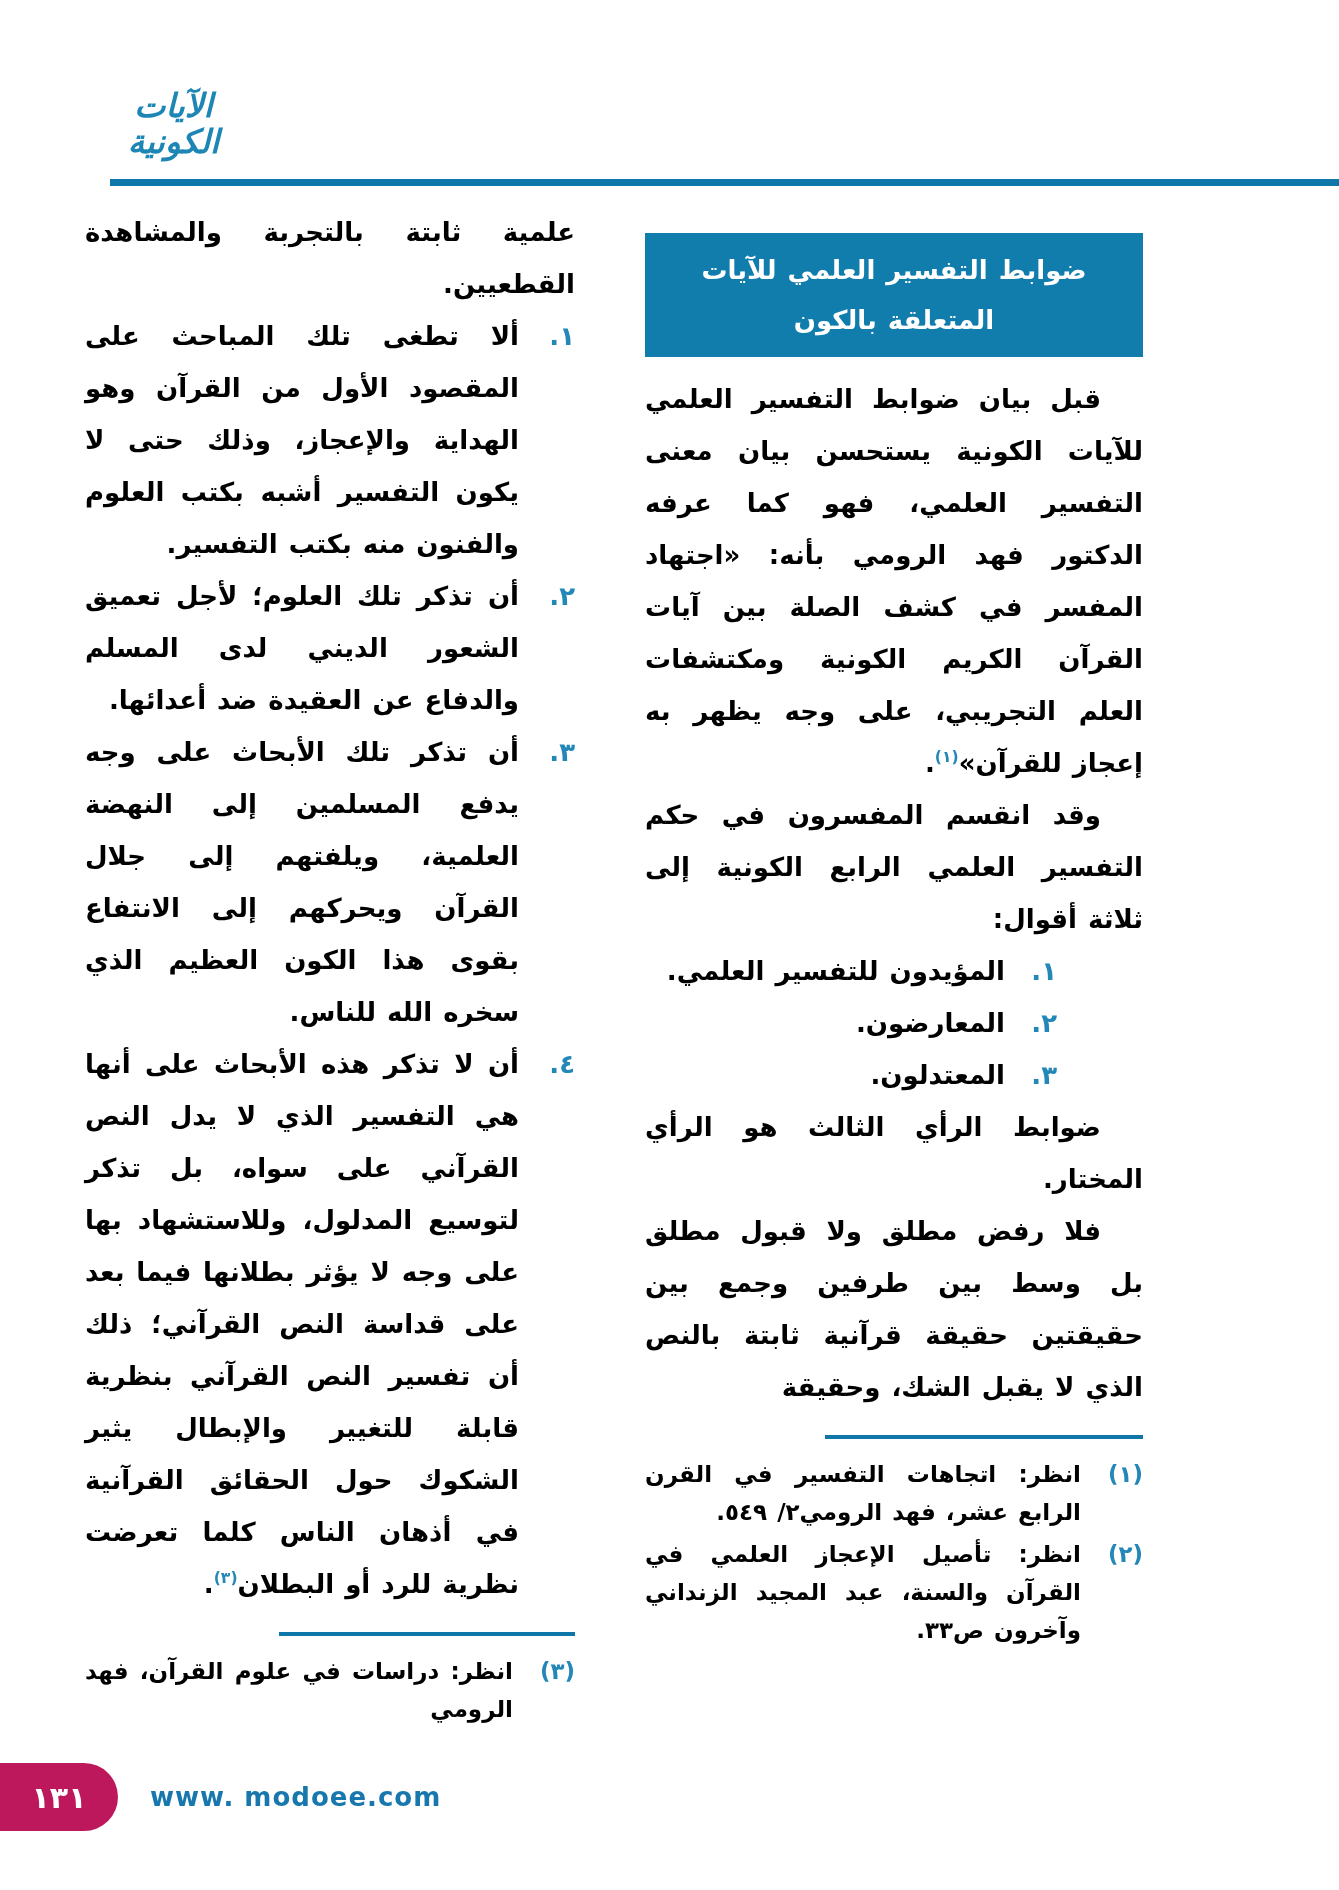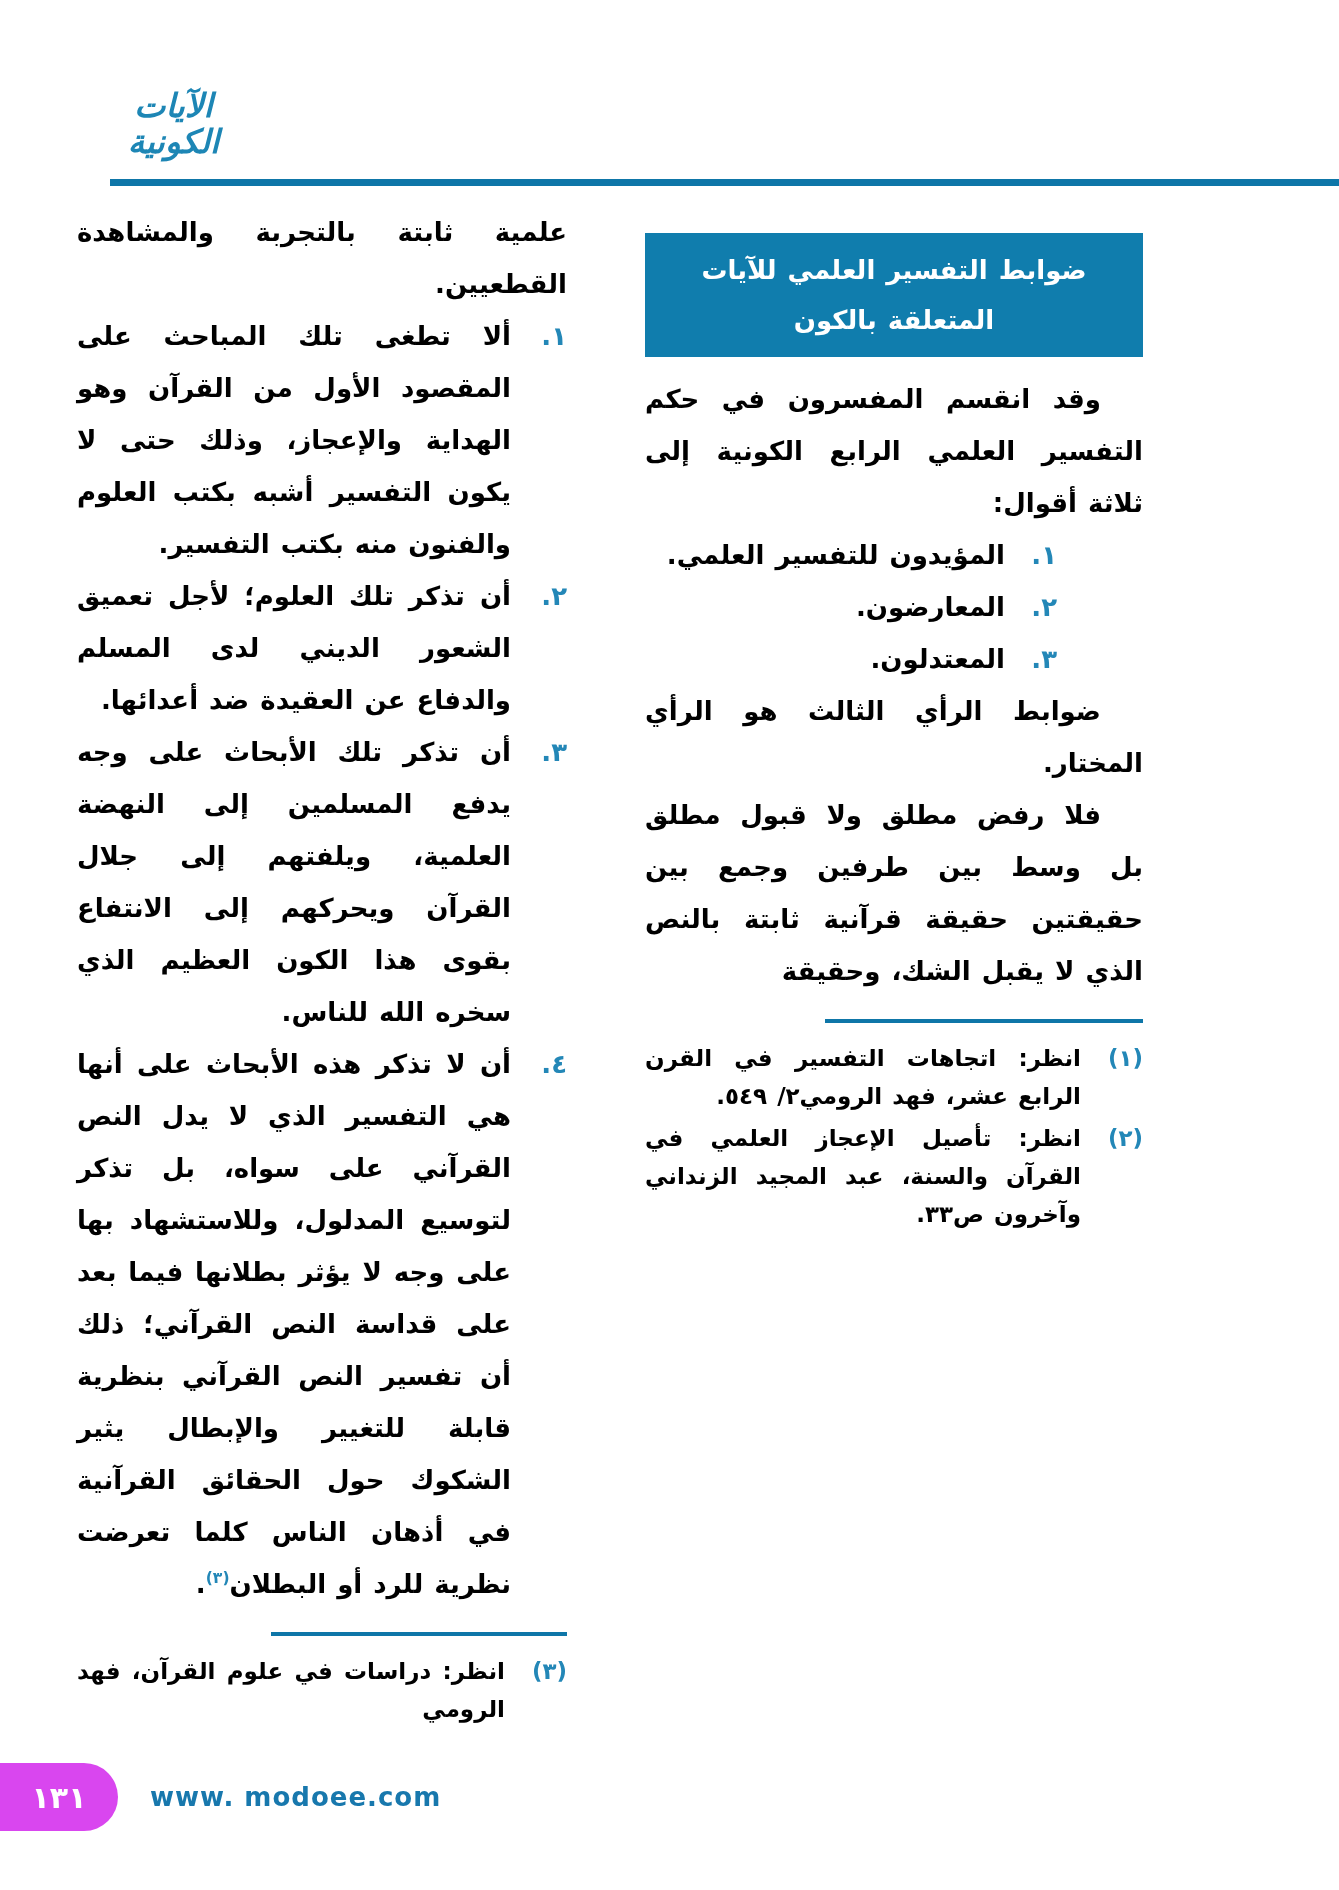--- a/index.html
+++ b/index.html
@@ -21,21 +21,21 @@
     position:absolute;left:110px;right:0;top:179px;height:7px;
     background:#0e76a8;
   }
   
   .col{
     position:absolute;direction:rtl;color:#000;
     font-weight:bold;font-size:26px;line-height:52px;
     text-align:justify;word-spacing:2px;
   }
   .right-col{left:645px;top:233px;width:498px;}
-  .left-col{left:77px;top:206px;width:490px;}
+  .left-col{left:85px;top:206px;width:490px;}
   .title-box{
     background:#107dad;color:#ffffff;
     text-align:center;font-size:26px;line-height:50px;
     padding:12px 18px;margin-bottom:16px;
   }
   .para{margin:0;text-indent:42px;}
   .para.noindent{text-indent:0;}
   .li{position:relative;padding-right:56px;margin:0;}
   .li .num{position:absolute;right:0;top:0;color:#2387b7;}
   .li.inset{margin-right:86px;padding-right:52px;}
@@ -49,21 +49,21 @@
   .right-col .fn-sep{width:318px;margin-left:auto;margin-right:0;}
   .left-col  .fn-sep{width:296px;margin-left:auto;margin-right:0;}
   .footnote{
     position:relative;font-size:23px;line-height:38px;
     padding-right:62px;text-align:justify;margin:0 0 4px 0;
   }
   .footnote .fn-num{position:absolute;right:0;top:0;color:#2387b7;}
   
   .page-pill{
     position:absolute;left:0;top:1763px;width:118px;height:68px;
-    background:#d946ef;border-radius:0 34px 34px 0;
+    background:#be185d;border-radius:0 34px 34px 0;
     color:#ffffff;font-size:30px;font-weight:bold;
     display:flex;align-items:center;justify-content:center;
     direction:rtl;
   }
   .site-url{
     position:absolute;left:150px;top:1782px;
     color:#1878ad;font-size:26px;font-weight:bold;
     letter-spacing:1px;
   }
 </style>
@@ -71,20 +71,21 @@
 <body>
 
 <div class="page">
 
   <div class="logo">الآيات الكونية</div>
   <div class="header-rule"></div>
 
   <section class="col right-col">
     <div class="title-box">ضوابط التفسير العلمي للآيات المتعلقة بالكون</div>
     <div id="right-blocks">
+        <p class="para">قبل بيان ضوابط التفسير العلمي للآيات الكونية يستحسن بيان معنى التفسير العلمي، فهو كما عرفه الدكتور فهد الرومي بأنه: «اجتهاد المفسر في كشف الصلة بين آيات القرآن الكريم الكونية ومكتشفات العلم التجريبي، على وجه يظهر به إعجاز للقرآن»<span class="fn-ref">(١)</span>.</p>
         <p class="para">وقد انقسم المفسرون في حكم التفسير العلمي الرابع الكونية إلى ثلاثة أقوال:</p>
         <div class="li inset"><span class="num">١.</span>المؤيدون للتفسير العلمي.</div>
         <div class="li inset"><span class="num">٢.</span>المعارضون.</div>
         <div class="li inset"><span class="num">٣.</span>المعتدلون.</div>
         <p class="para">ضوابط الرأي الثالث هو الرأي المختار.</p>
         <p class="para">فلا رفض مطلق ولا قبول مطلق بل وسط بين طرفين وجمع بين حقيقتين حقيقة قرآنية ثابتة بالنص الذي لا يقبل الشك، وحقيقة</p>
         <div class="fn-sep"></div>
         <div class="footnote"><span class="fn-num">(١)</span>انظر: اتجاهات التفسير في القرن الرابع عشر، فهد الرومي٢/ ٥٤٩.</div>
         <div class="footnote"><span class="fn-num">(٢)</span>انظر: تأصيل الإعجاز العلمي في القرآن والسنة، عبد المجيد الزنداني وآخرون ص٣٣.</div>
       </div>

